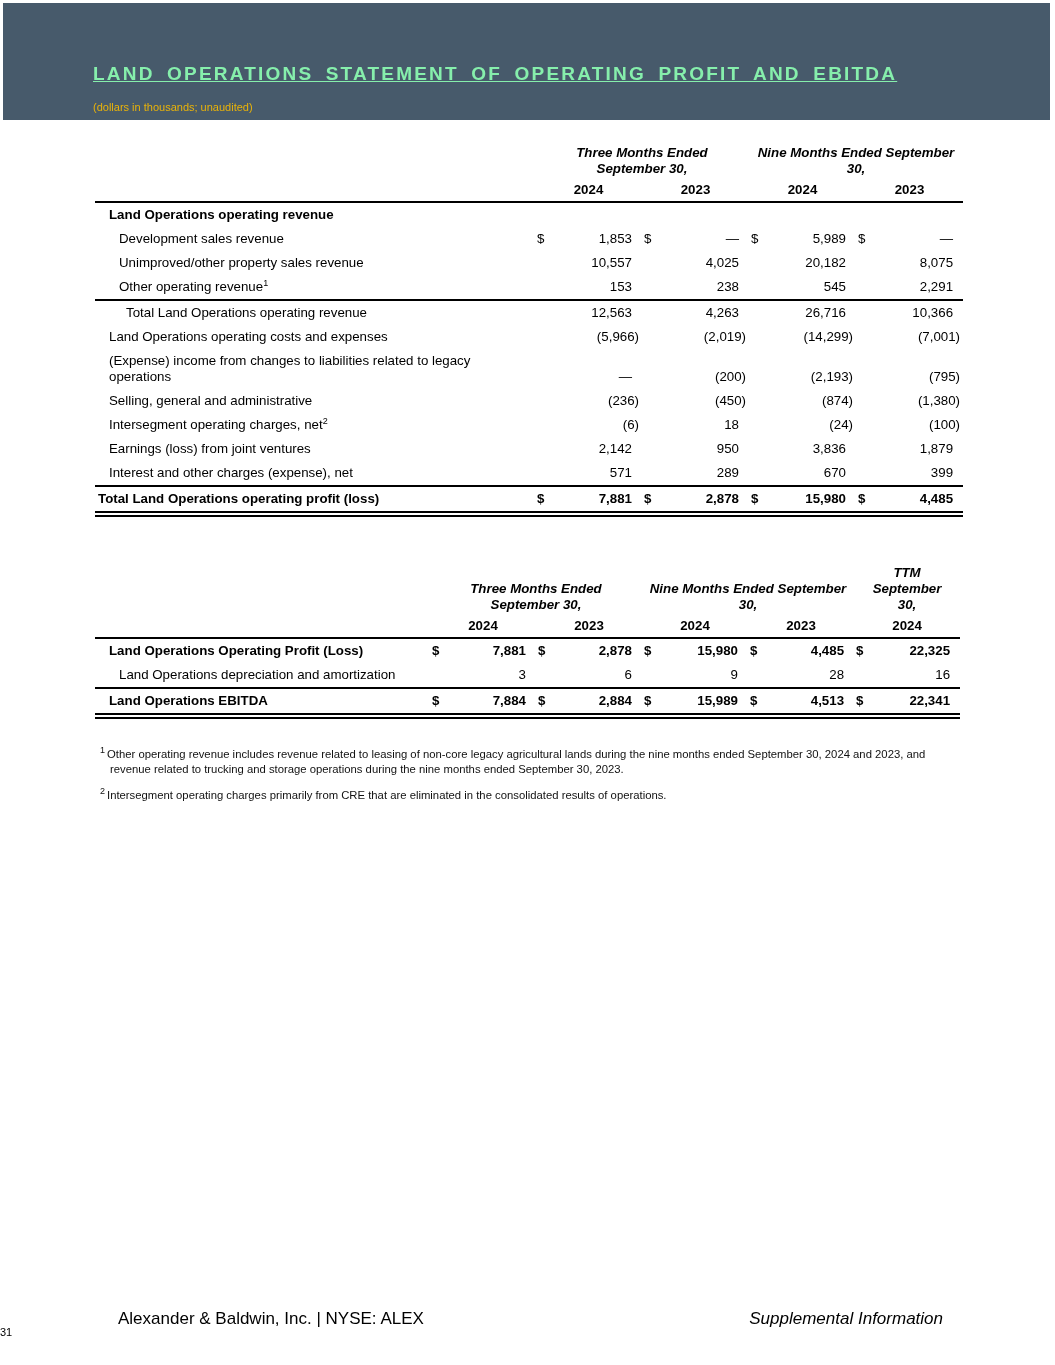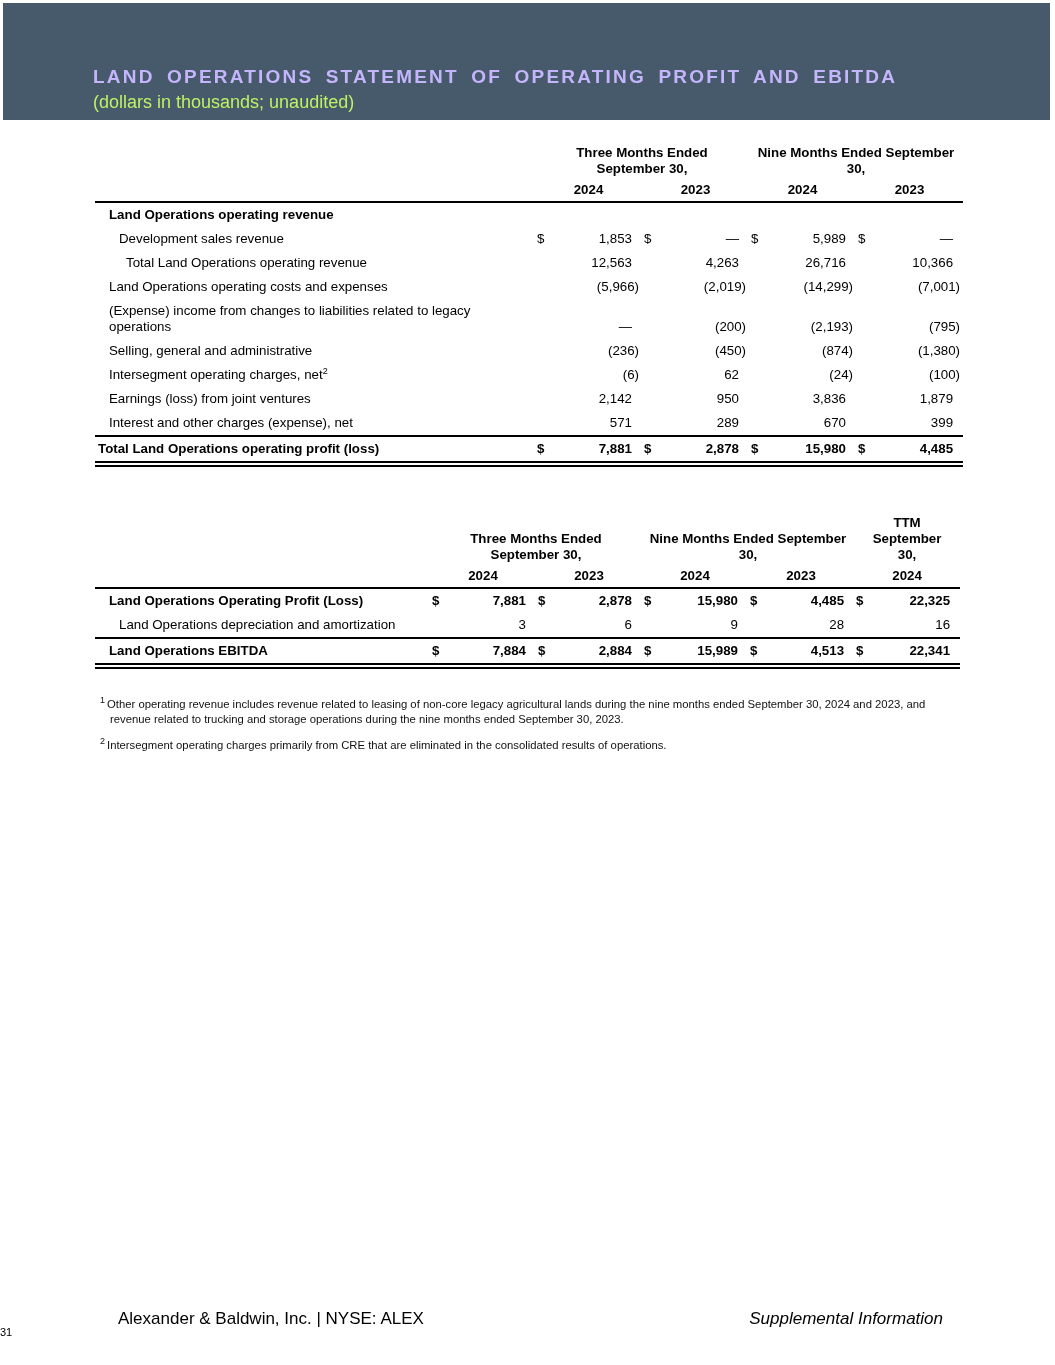--- a/index.html
+++ b/index.html
@@ -12,42 +12,42 @@
     overflow: hidden;
   }
   
   .banner {
     position: absolute; left: 3px; top: 3px; right: 5px; height: 117px;
     background: #475a6b;
     display: flex; flex-direction: column; justify-content: flex-end;
     padding: 0 0 7px 90px;
   }
   .banner-title {
-    color: #c4b5fd; font-size: 19px; font-weight: bold;
-    letter-spacing: 2.2px; word-spacing: 5px; line-height: 24px;
-  }
-  .banner-sub { color: #bef264; font-size: 18px; margin-top: 3px; }
+    color: #86efac; font-size: 19px; font-weight: bold;
+    letter-spacing: 2.2px; word-spacing: 5px; line-height: 24px; text-decoration: underline;
+  }
+  .banner-sub { color: #eab308; font-size: 11px; margin-top: 15px; }
 
   
   .content { position: absolute; left: 95px; top: 145px; width: 872px; }
 
   table { border-collapse: collapse; table-layout: fixed; font-size: 13.3px; }
   .t0 { width: 868px; }
   .t1 { width: 865px; margin-top: 48px; }
   .t0 .c-label { width: 440px; }
   .t0 .c-cur { width: 18px; }
   .t0 .c-val { width: 89px; }
   .t1 .c-label { width: 335px; }
   .t1 .c-cur { width: 18px; }
   .t1 .c-val { width: 88px; }
 
   th { font-weight: bold; }
   th.grp {
     text-align: center; vertical-align: bottom;
-    line-height: 16px; padding-bottom: 3px; font-size: 13.3px;
+    line-height: 16px; padding-bottom: 3px; font-size: 13.3px; font-style: italic;
   }
   tr.years th { border-bottom: 2.5px solid #000; }
   tr.years th.yr { text-align: center; padding: 2px 0 4px 0; }
 
   td { vertical-align: bottom; padding-top: 4px; padding-bottom: 4px; line-height: 16px; }
   td.lbl { text-align: left; }
   td.cur { text-align: left; padding-left: 2px; }
   td.val { text-align: right; white-space: nowrap; }
   td.val.pos { padding-right: 10px; }
   td.val.neg { padding-right: 3px; }
@@ -125,20 +125,42 @@
           <td class="cur">$</td>
           <td class="val pos">1,853</td>
           <td class="cur">$</td>
           <td class="val pos">—</td>
           <td class="cur">$</td>
           <td class="val pos">5,989</td>
           <td class="cur">$</td>
           <td class="val pos">—</td>
         </tr>
         <tr class="">
+          <td class="lbl ind2">Unimproved/other property sales revenue</td>
+          <td class="cur"></td>
+          <td class="val pos">10,557</td>
+          <td class="cur"></td>
+          <td class="val pos">4,025</td>
+          <td class="cur"></td>
+          <td class="val pos">20,182</td>
+          <td class="cur"></td>
+          <td class="val pos">8,075</td>
+        </tr>
+        <tr class="bb1">
+          <td class="lbl ind2">Other operating revenue<sup>1</sup></td>
+          <td class="cur"></td>
+          <td class="val pos">153</td>
+          <td class="cur"></td>
+          <td class="val pos">238</td>
+          <td class="cur"></td>
+          <td class="val pos">545</td>
+          <td class="cur"></td>
+          <td class="val pos">2,291</td>
+        </tr>
+        <tr class="">
           <td class="lbl ind3">Total Land Operations operating revenue</td>
           <td class="cur"></td>
           <td class="val pos">12,563</td>
           <td class="cur"></td>
           <td class="val pos">4,263</td>
           <td class="cur"></td>
           <td class="val pos">26,716</td>
           <td class="cur"></td>
           <td class="val pos">10,366</td>
         </tr>
@@ -173,21 +195,21 @@
           <td class="cur"></td>
           <td class="val neg">(874)</td>
           <td class="cur"></td>
           <td class="val neg">(1,380)</td>
         </tr>
         <tr class="">
           <td class="lbl ind1">Intersegment operating charges, net<sup>2</sup></td>
           <td class="cur"></td>
           <td class="val neg">(6)</td>
           <td class="cur"></td>
-          <td class="val pos">62</td>
+          <td class="val pos">18</td>
           <td class="cur"></td>
           <td class="val neg">(24)</td>
           <td class="cur"></td>
           <td class="val neg">(100)</td>
         </tr>
         <tr class="">
           <td class="lbl ind1">Earnings (loss) from joint ventures</td>
           <td class="cur"></td>
           <td class="val pos">2,142</td>
           <td class="cur"></td>

